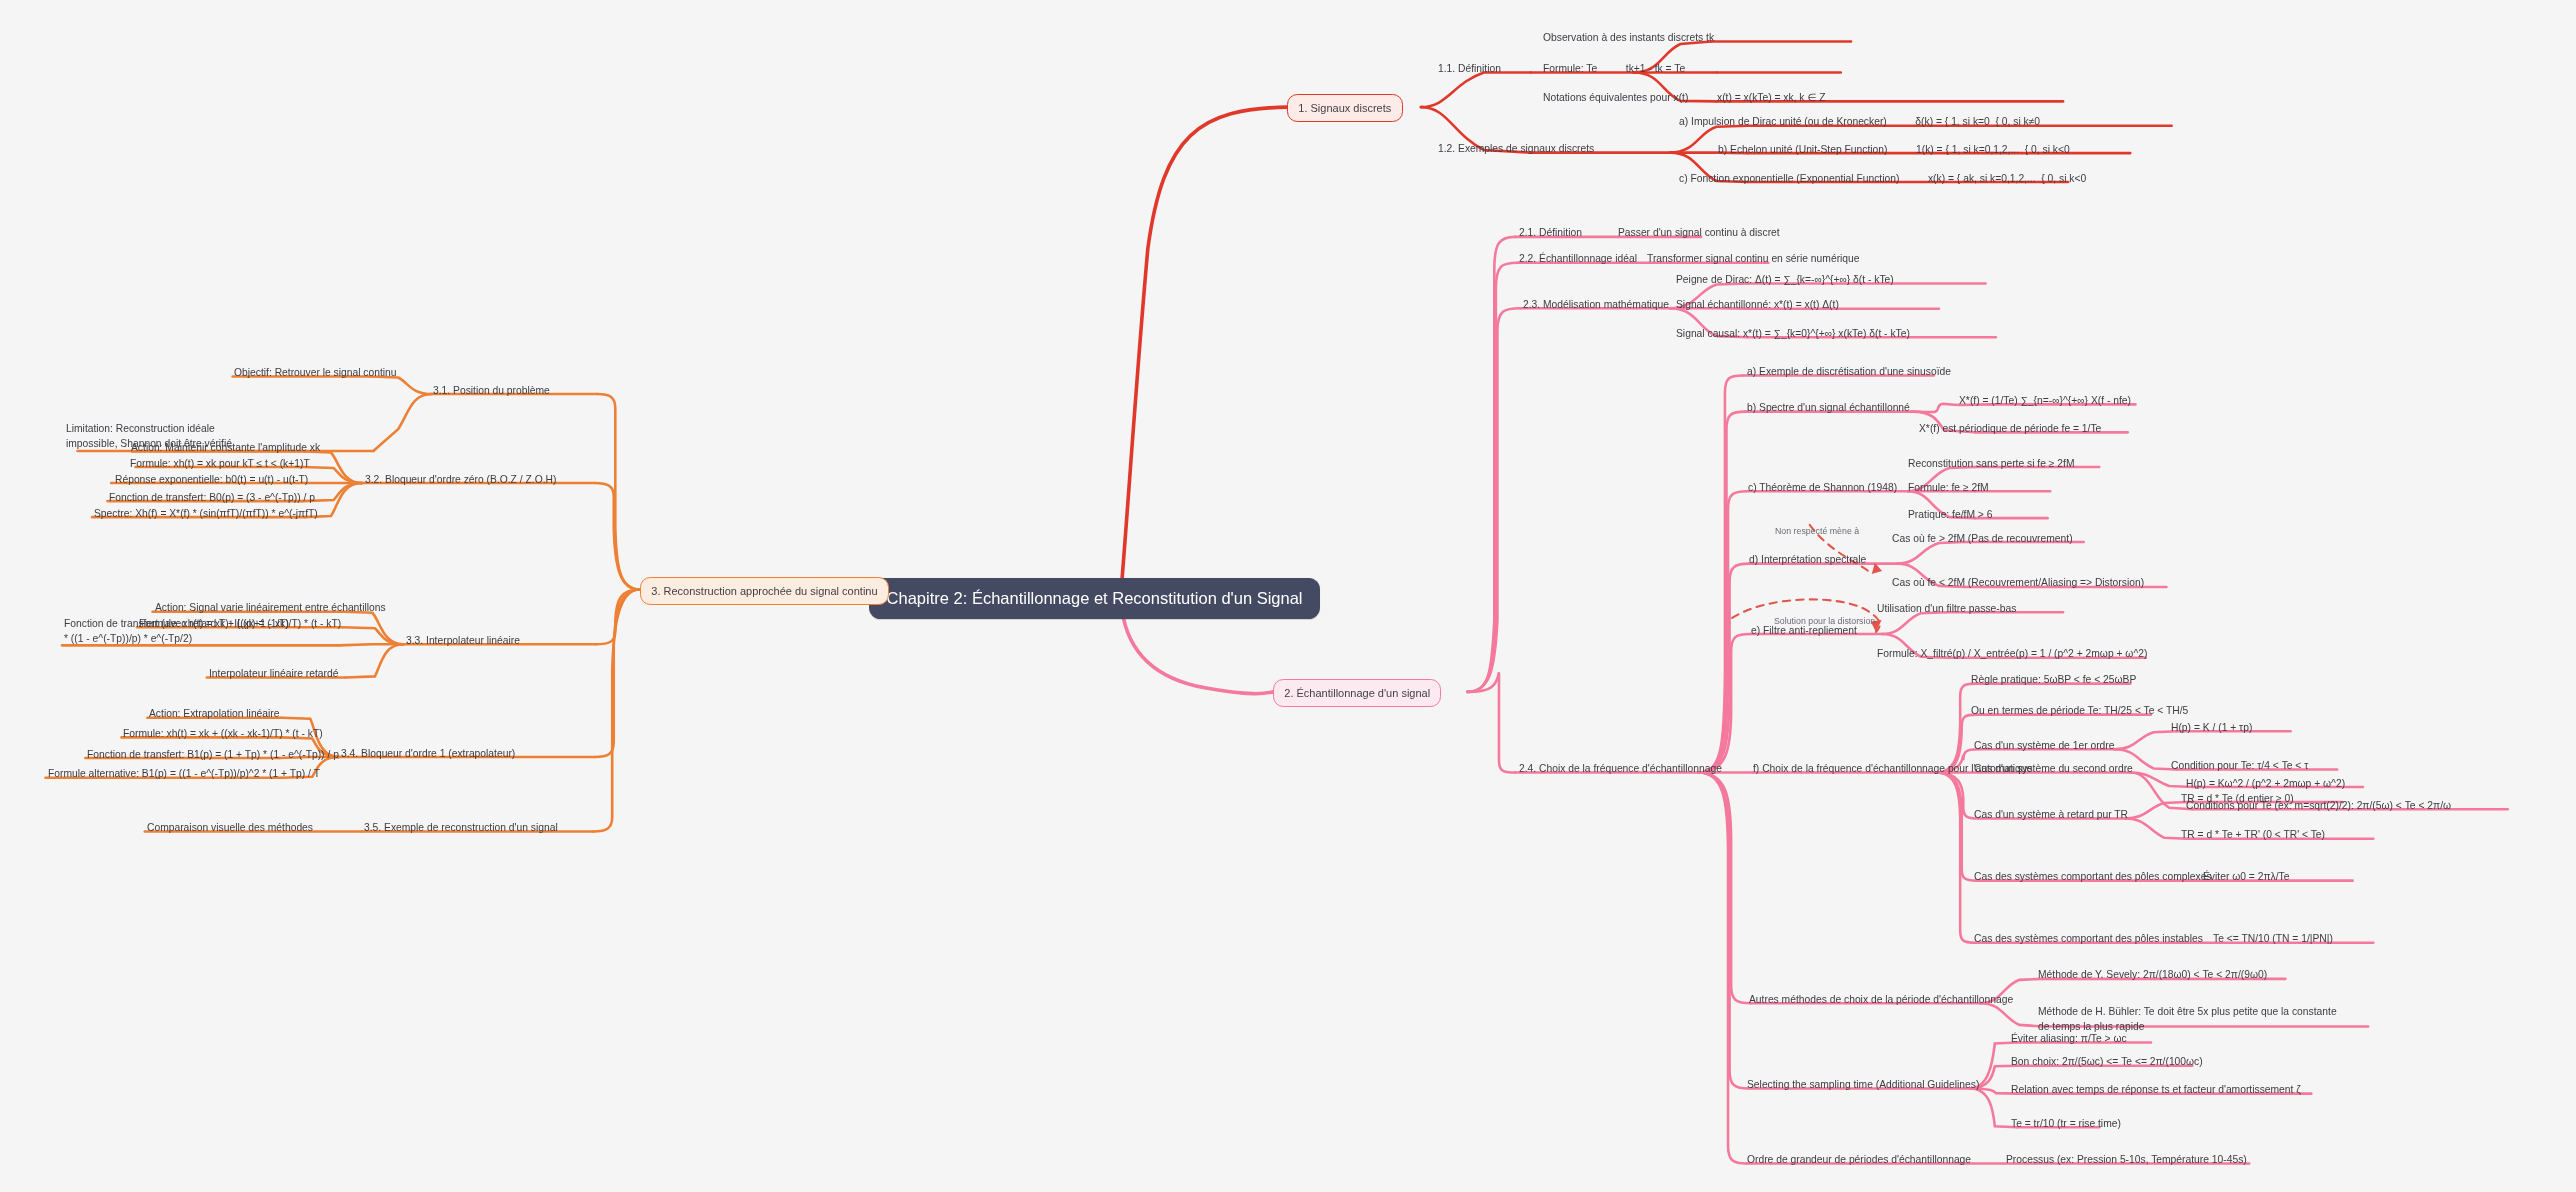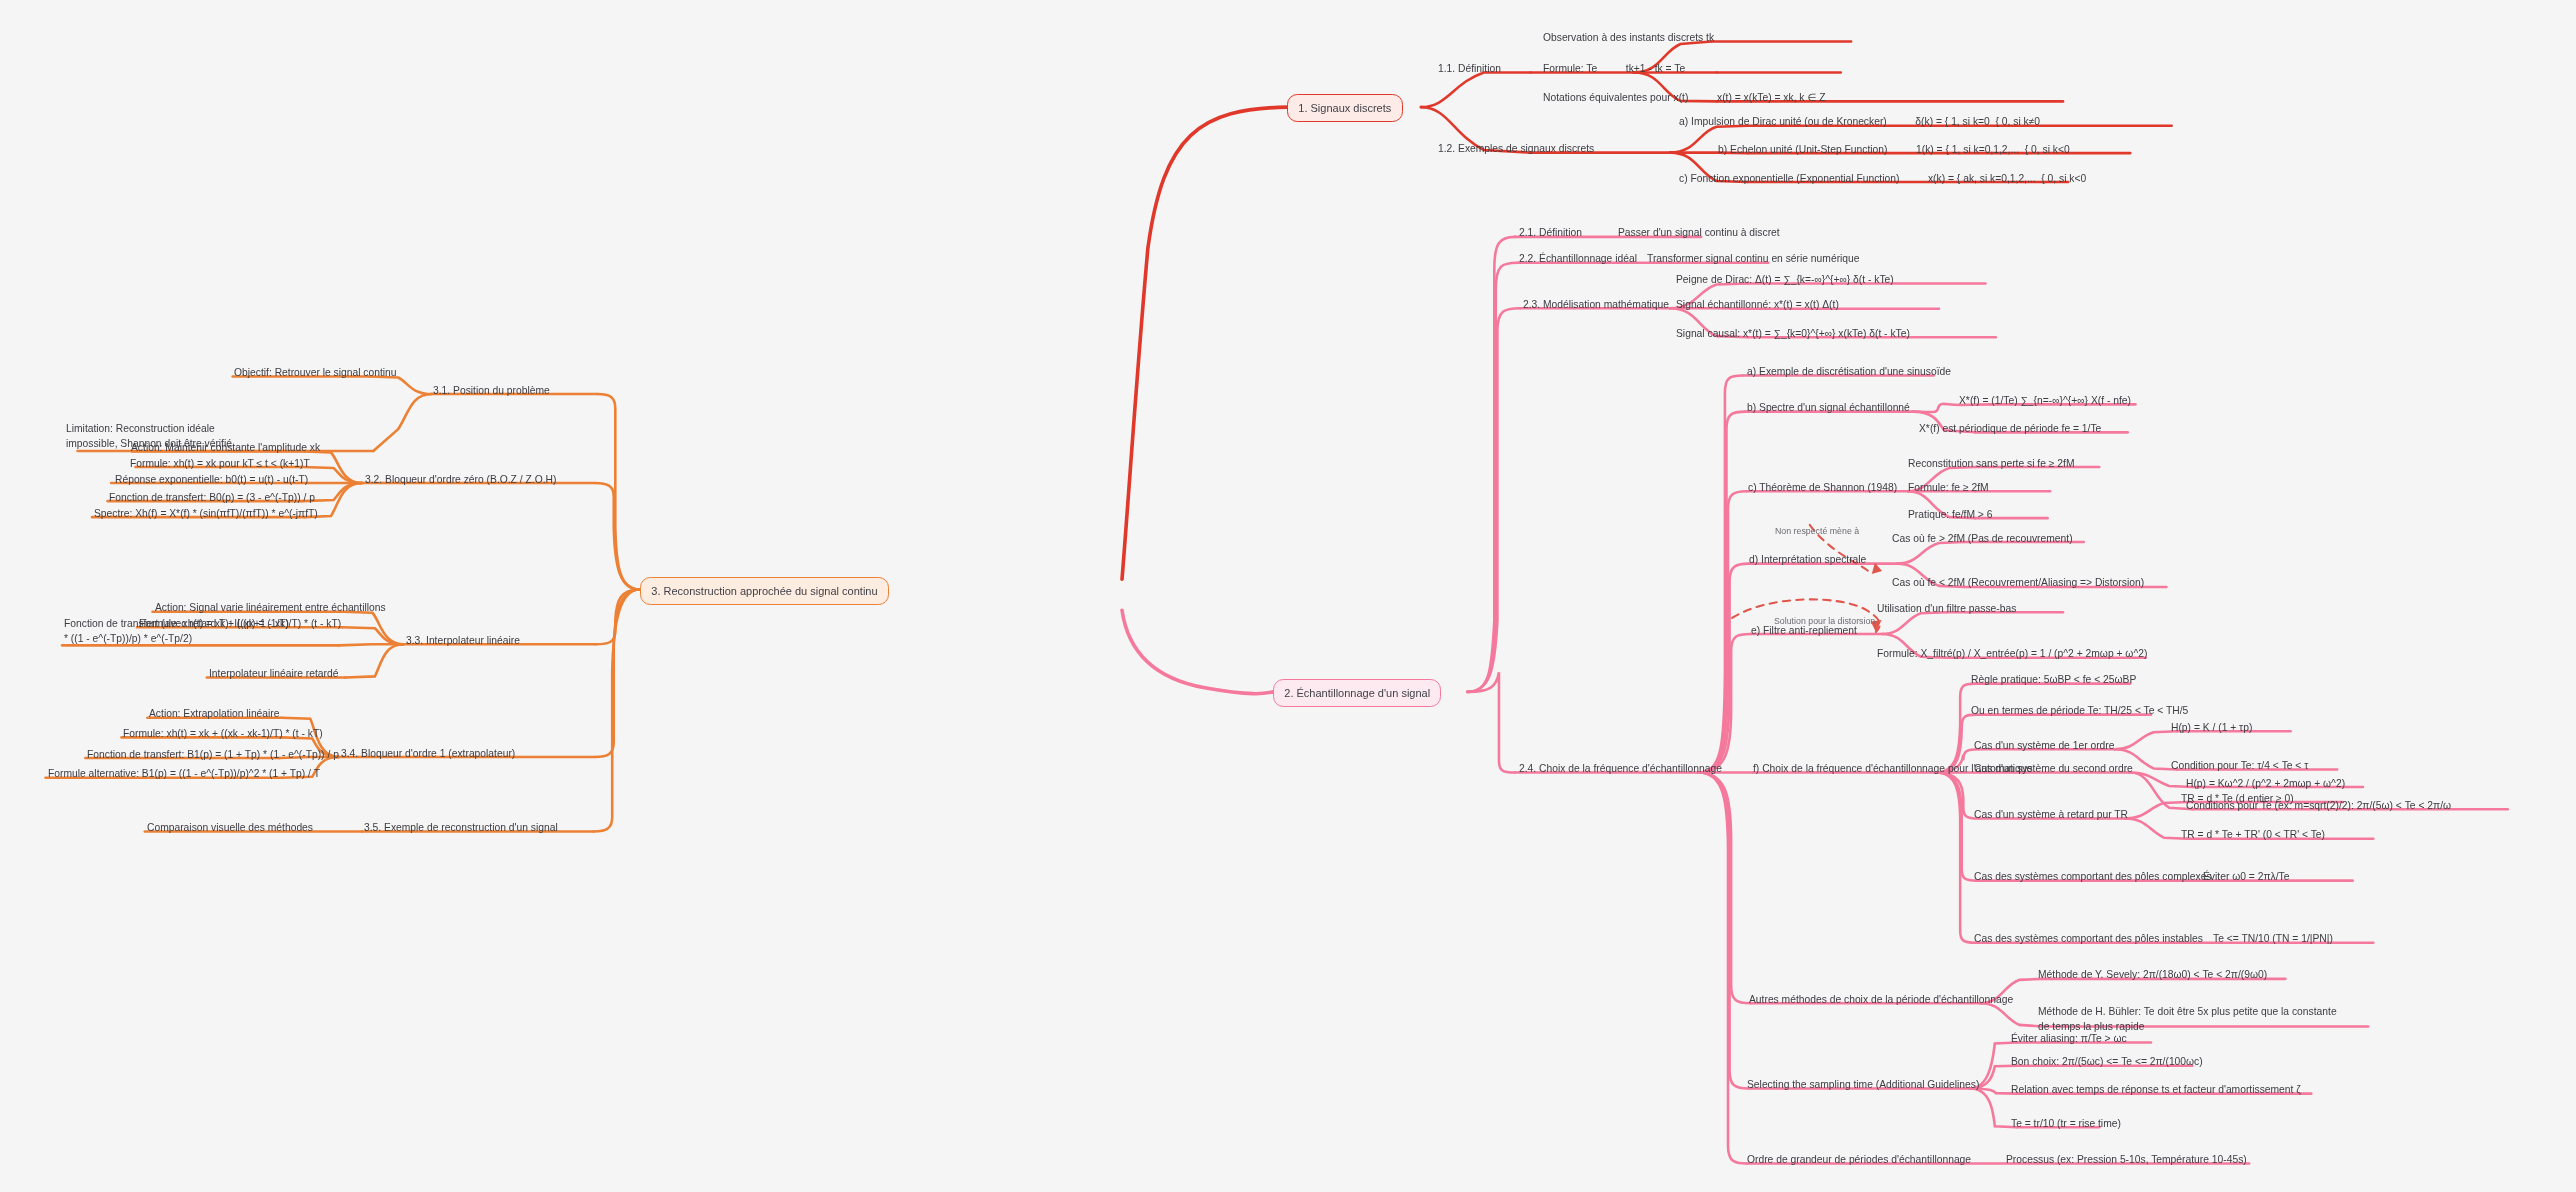--- a/index.html
+++ b/index.html
@@ -231,20 +231,21 @@
       <path d="M545 1388 L285 1388" stroke="#ec8034" stroke-width="5"></path>
       <path d="M545 1426 L235 1426" stroke="#ec8034" stroke-width="5"></path>
       <path d="M540 1466 L165 1466" stroke="#ec8034" stroke-width="5"></path>
       <path d="M545 1504 L88 1504" stroke="#ec8034" stroke-width="5"></path>
 
       <path d="M1148 1608 L700 1608" stroke="#ec8034" stroke-width="5"></path>
       <path d="M700 1608 L600 1608 L280 1608" stroke="#ec8034" stroke-width="5"></path>
     </g>
   </svg>
 
+  <div class="node root" style="left:869px;top:578px;">Chapitre 2: Échantillonnage et Reconstitution d'un Signal</div>
 
   <div class="node branch b1" style="left:1287px;top:94px;">1. Signaux discrets</div>
 
   <div class="node branch b2" style="left:1273px;top:679px;">2. Échantillonnage d'un signal</div>
 
   <div class="node branch b3" style="left:640px;top:577px;">3. Reconstruction approchée du signal continu</div>
 
   <div class="node leaf" style="left:1438px;top:61px;">1.1. Définition</div>
   <div class="node leaf" style="left:1543px;top:30px;">Observation à des instants discrets tk</div>
   <div class="node leaf" style="left:1543px;top:61px;">Formule: Te          tk+1 - tk = Te</div>

